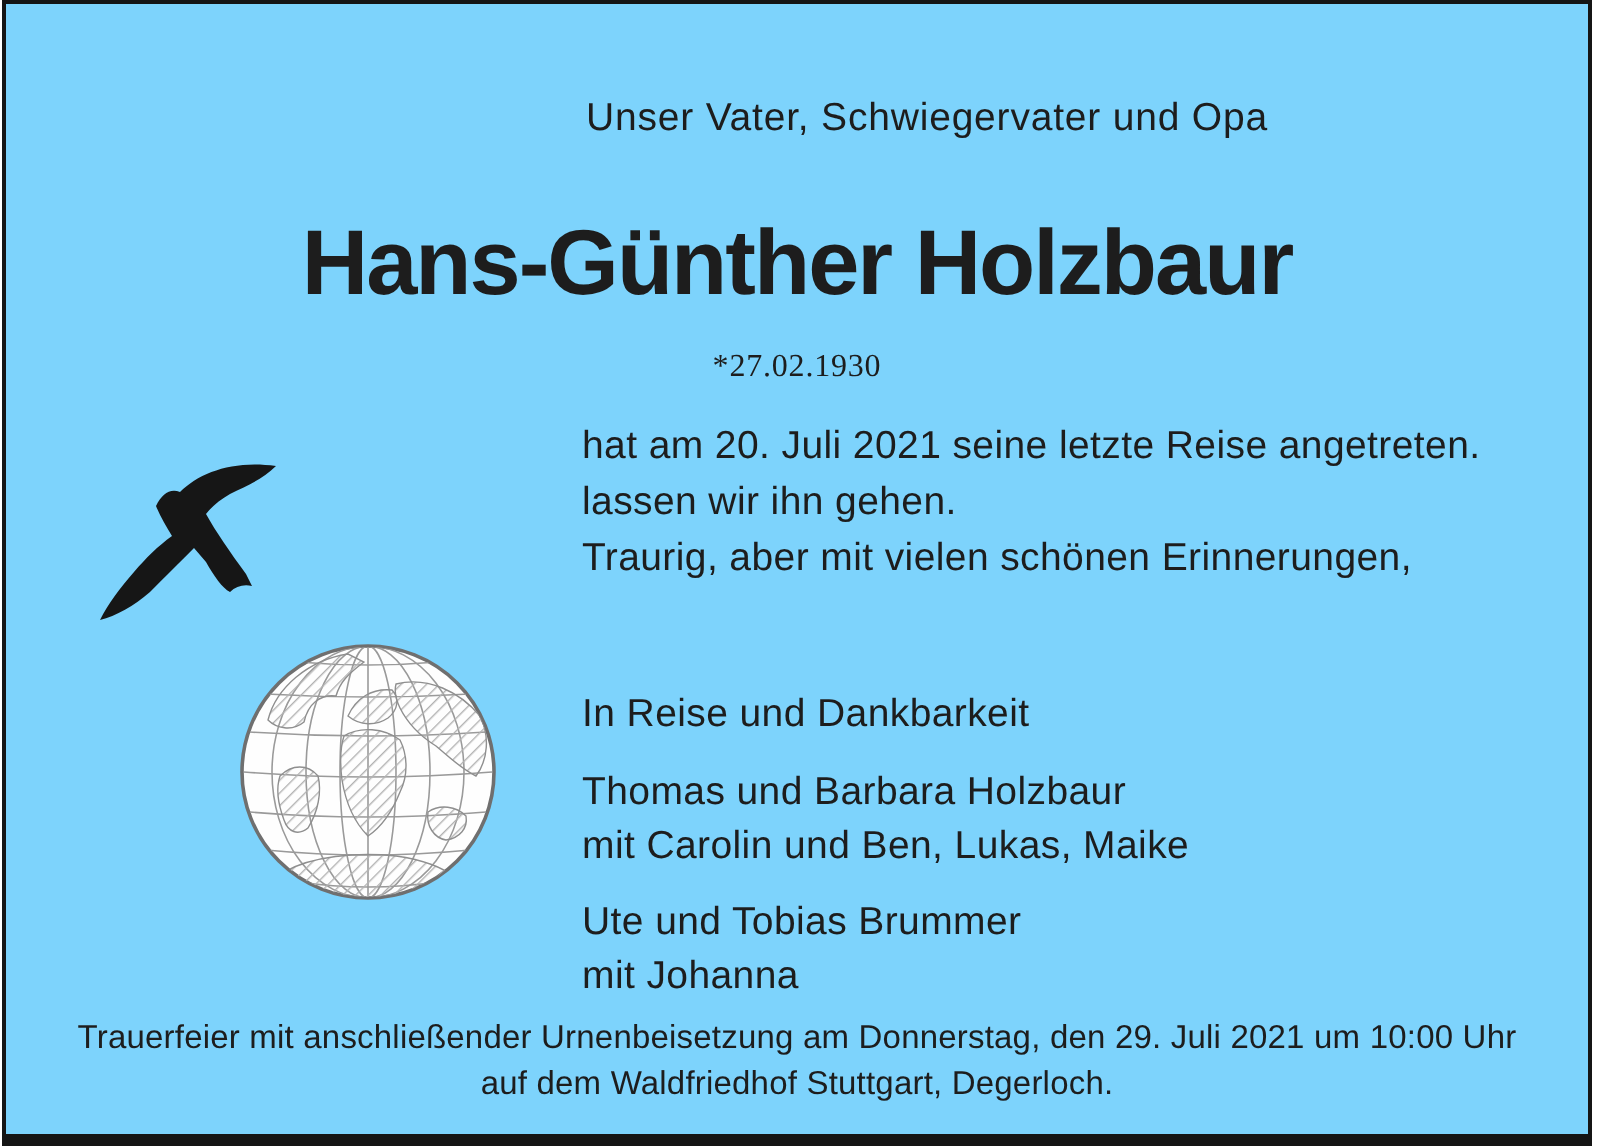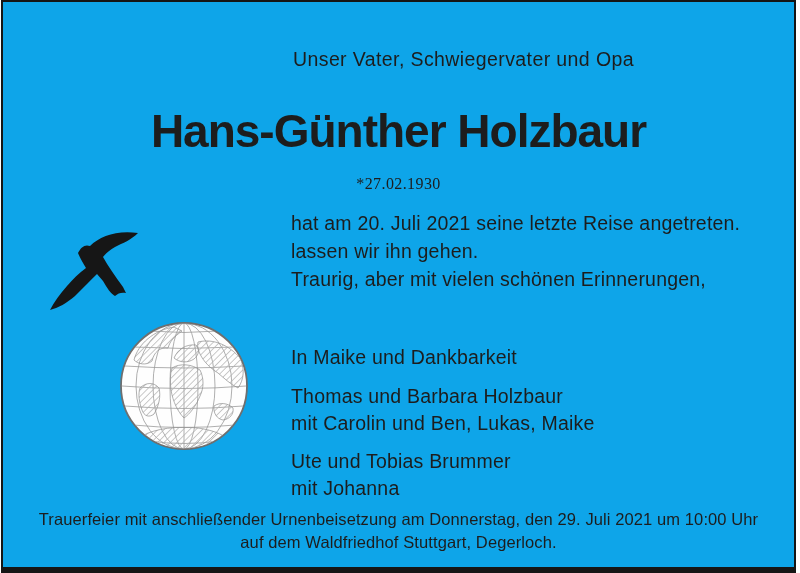--- a/index.html
+++ b/index.html
@@ -4,21 +4,21 @@
 <style>
   * { margin: 0; padding: 0; box-sizing: border-box; }
   html, body { width: 800px; height: 573px; background: #ffffff; overflow: hidden; }
   body { font-family: "Liberation Sans", sans-serif; color: #1d1d1d; position: relative; }
 
   .frame {
     position: absolute;
     left: 1px; top: 0; right: 4px; bottom: 0;
     border: 2px solid #151515;
     border-bottom-width: 6px;
-    background: #0ea5e9;
+    background: #7dd3fc;
   }
 
   .abs { position: absolute; }
 
   .intro {
     left: 290px; top: 46px;
     font-size: 19.5px; letter-spacing: 0.4px;
     white-space: nowrap;
   }
 
@@ -134,21 +134,21 @@
       <path d="M26,118 C40,110 62,108 82,110 C96,112 106,116 110,120 C96,130 72,134 50,131 C38,128 30,124 26,118 Z"></path>
     </g>
   </svg>
 
   <div class="abs message">
     <div>hat am 20. Juli 2021 seine letzte Reise angetreten.</div>
     <div>lassen wir ihn gehen.</div>
     <div>Traurig, aber mit vielen schönen Erinnerungen,</div>
   </div>
 
-  <div class="abs closing">In Maike und Dankbarkeit</div>
+  <div class="abs closing">In Reise und Dankbarkeit</div>
 
   <div class="abs mourner-group mourners-2">
     <div>Ute und Tobias Brummer</div>
     <div>mit Johanna</div>
   </div>
 
   <div class="abs mourner-group mourners-1">
     <div>Thomas und Barbara Holzbaur</div>
     <div>mit Carolin und Ben, Lukas, Maike</div>
   </div>

